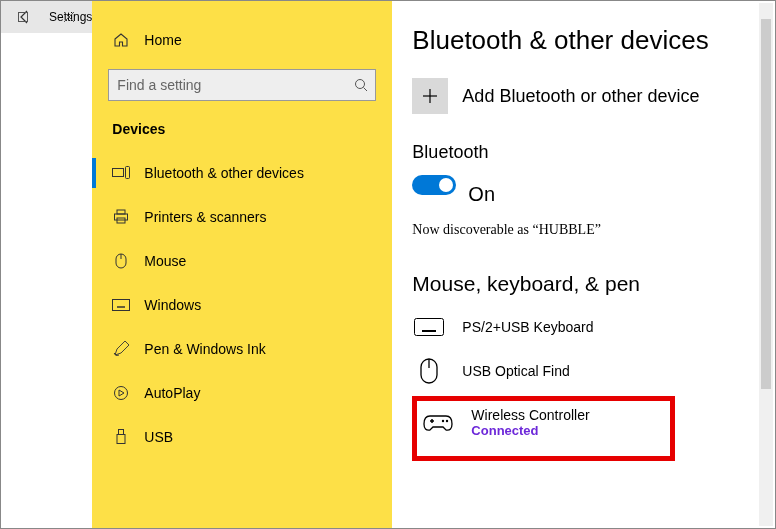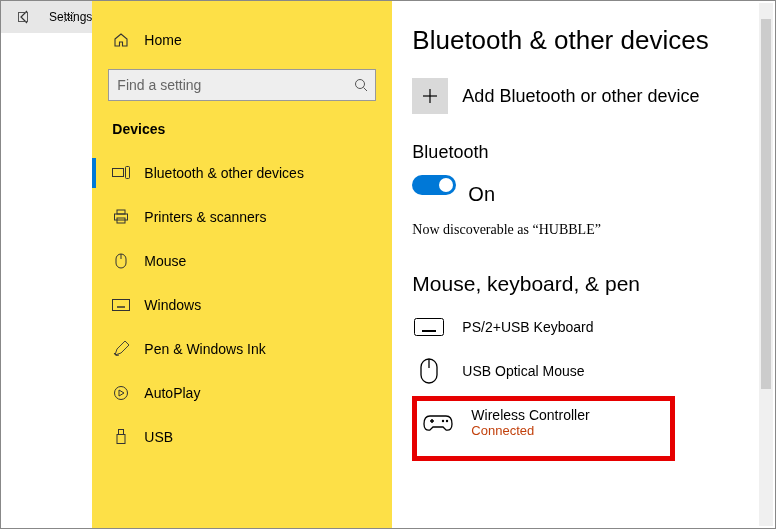--- a/index.html
+++ b/index.html
@@ -31,21 +31,21 @@
   .toggle-row { display: flex; align-items: center; gap: 12px; margin-bottom: 16px; }
   .toggle { width: 44px; height: 20px; border-radius: 10px; background: #0078d7; position: relative; }
   .toggle-knob { position: absolute; right: 3px; top: 3px; width: 14px; height: 14px; background: #fff; border-radius: 50%; }
   .toggle-label { font-size: 20px; margin-top: 20px; }
   .discover-text { font-size: 14px; margin-bottom: 34px; font-family: Liberation Serif, serif; }
   .group-title { font-size: 21px; font-weight: 400; margin-bottom: 12px; }
   .dev-row { display: flex; align-items: center; gap: 16px; padding: 6px 0 12px 0; }
   .dev-icon { width: 34px; height: 26px; display: flex; align-items: center; justify-content: center; }
   .dev-labels { display: flex; flex-direction: column; }
   .dev-name { font-size: 14px; color: #000; }
-  .dev-status { font-size: 13px; color: #c2410c; }
+  .dev-status { font-size: 13px; color: #6d28d9; font-weight: bold; }
   .highlight-box { border: 5px solid #e60000; padding: 4px 80px 16px 4px; display: inline-flex; }
   .scrollbar { position: absolute; right: 2px; top: 2px; bottom: 2px; width: 14px; background: #f0f0f0; }
   .scrollbar-thumb { position: absolute; left: 2px; right: 2px; top: 16px; height: 370px; background: #ccc; }
   svg { display: block; }
 </style>
 </head>
 <body>
 
 <div class="window">
 
@@ -222,21 +222,21 @@
       </div>
 
       <div class="dev-row">
         <div class="dev-icon">
           <svg width="18" height="26" viewBox="0 0 18 26">
               <rect x="1" y="1" width="16" height="24" rx="8" stroke="#000" fill="none" stroke-width="1.3"></rect>
               <line x1="9" y1="1" x2="9" y2="10" stroke="#000" stroke-width="1.3"></line>
             </svg>
         </div>
         <div class="dev-labels">
-          <div class="dev-name">USB Optical Mouse</div>
+          <div class="dev-name">USB Optical Find</div>
         </div>
       </div>
 
       <div class="highlight-box">
         <div class="dev-row" style="padding:2px 0">
           <div class="dev-icon">
             <svg width="30" height="20" viewBox="0 0 30 20">
                 <path d="M7 3 L23 3 Q29 3 29 11 Q29 18 23 17 L20 14 L10 14 L7 17 Q1 18 1 11 Q1 3 7 3 Z" stroke="#000" fill="none" stroke-width="1.3"></path>
                 <circle cx="20" cy="8" r="1.2" fill="#000"></circle>
                 <circle cx="24" cy="8" r="1.2" fill="#000"></circle>

